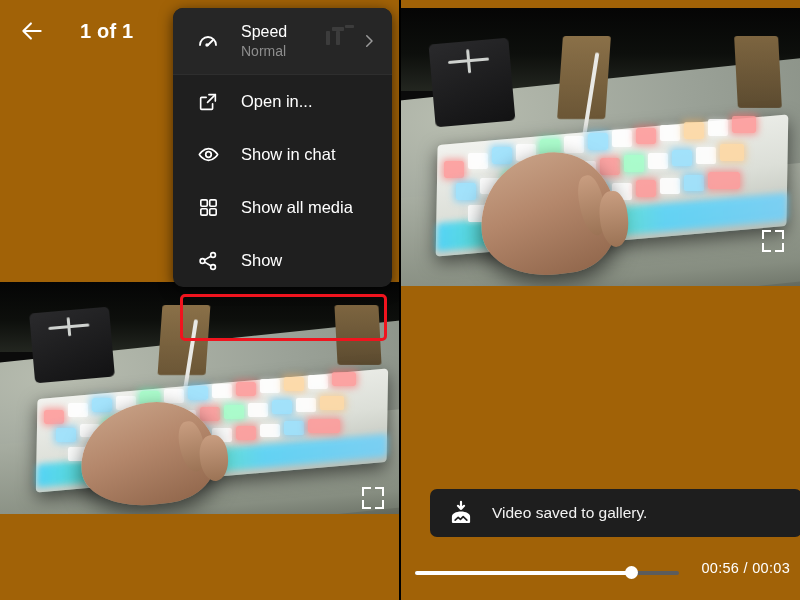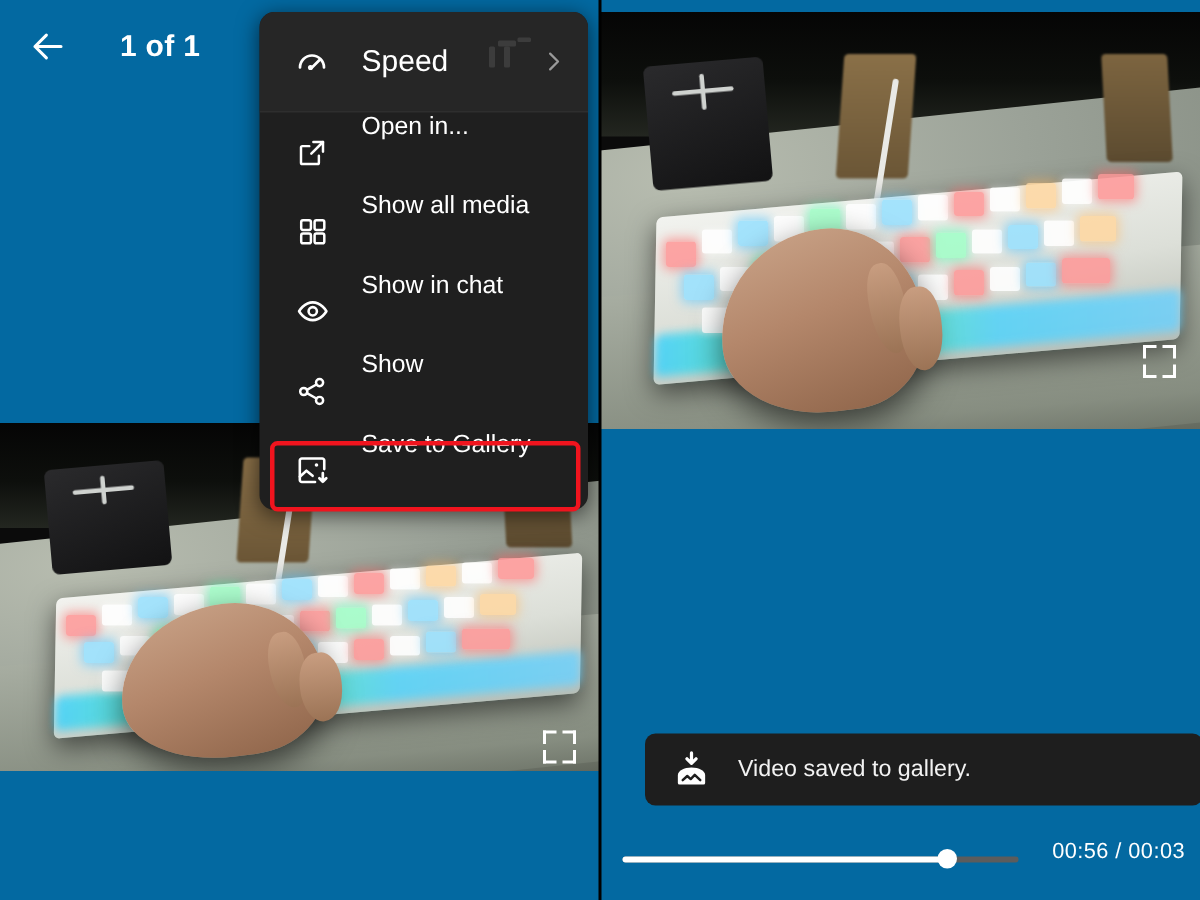--- a/index.html
+++ b/index.html
@@ -3,21 +3,21 @@
 <meta charset="utf-8">
 <style>
   * { margin:0; padding:0; box-sizing:border-box; }
   html,body{
     width:800px; height:600px; background:#000; overflow:hidden;
     font-family:"Liberation Sans", sans-serif;
   }
   #app{ position:relative; width:800px; height:600px; background:#000; }
 
   
-  .panel{ position:absolute; top:0; height:600px; background:#0369a1; overflow:hidden; }
+  .panel{ position:absolute; top:0; height:600px; background:#a16207; overflow:hidden; }
   #panel-left{ left:0; width:400px; }
   #panel-right{ left:400px; width:400px; }
   .panel-divider{
     position:absolute; left:399px; top:0; width:2px; height:600px;
     background:#000; z-index:40;
   }
 
   
   .viewer-header{
     position:absolute; left:0; top:0; width:400px; height:62px;
@@ -132,35 +132,35 @@
     background:#1f1f1f; border-radius:10px;
     z-index:30; overflow:hidden;
     box-shadow:0 3px 14px rgba(0,0,0,.6);
   }
   .menu-speed{
     display:flex; align-items:center; height:66px; padding:0 14px 0 20px;
     background:#262626; position:relative; cursor:pointer;
   }
   .menu-speed .mi-icon{ width:30px; flex:0 0 30px; display:flex; align-items:center; justify-content:center; }
   .speed-text{ margin-left:18px; flex:1 1 auto; }
-  .speed-title{ color:#fff; font-size:20px; line-height:19px; }
+  .speed-title{ color:#fff; font-size:16px; line-height:19px; }
   .speed-sub{ color:#8d8d8d; font-size:14px; line-height:18px; margin-top:1px; }
   .speed-ghost{
     position:absolute; right:38px; top:17px; width:28px; height:22px;
     opacity:.10;
   }
   .speed-ghost i{ position:absolute; background:#fff; border-radius:1px; }
   .speed-ghost i:nth-child(1){ left:0; top:6px; width:4px; height:14px; }
   .speed-ghost i:nth-child(2){ left:6px; top:2px; width:12px; height:4px; }
   .speed-ghost i:nth-child(3){ left:10px; top:6px; width:4px; height:14px; }
   .speed-ghost i:nth-child(4){ left:19px; top:0px; width:9px; height:3px; }
   .menu-sep{ height:1px; background:#2e2e2e; }
 
   .menu-item{
-    display:flex; height:53px; padding-left:20px;
+    display:flex; align-items:center; height:53px; padding-left:20px;
     cursor:pointer; position:relative;
   }
   .menu-item .mi-icon{
     width:30px; flex:0 0 30px; display:flex; align-items:center; justify-content:center;
   }
   .menu-item .mi-label{
     margin-left:18px; color:#fff; font-size:16.5px; white-space:nowrap;
   }
   .menu-item.highlighted{ }
 
@@ -286,20 +286,21 @@
       <div class="menu-speed">
         <span class="mi-icon">
           <svg width="24" height="24" viewBox="0 0 24 24" fill="none">
             <path d="M4 16a8 8 0 0 1 16 0" stroke="#fff" stroke-width="1.8" stroke-linecap="round"></path>
             <path d="M12 16l5-5" stroke="#fff" stroke-width="1.8" stroke-linecap="round"></path>
             <circle cx="11" cy="16" r="1.7" fill="#fff"></circle>
           </svg>
         </span>
         <div class="speed-text">
           <div class="speed-title">Speed</div>
+          <div class="speed-sub">Normal</div>
         </div>
         <span class="speed-ghost">
           <i></i>
             <i></i>
             <i></i>
             <i></i>
         </span>
         <span style="margin-left:auto;display:flex">
           <svg width="18" height="18" viewBox="0 0 24 24" fill="none">
             <path d="M9 5l7 7-7 7" stroke="#9a9a9a" stroke-width="2" stroke-linecap="round" stroke-linejoin="round"></path>
@@ -311,67 +312,56 @@
 
       <div class="menu-item">
         <span class="mi-icon">
           <svg width="22" height="22" viewBox="0 0 24 24" fill="none">
             <path d="M13 4h7v7" stroke="#fff" stroke-width="1.8" stroke-linecap="round" stroke-linejoin="round"></path>
             <path d="M20 4l-8.5 8.5" stroke="#fff" stroke-width="1.8" stroke-linecap="round"></path>
             <path d="M17 14v5a1 1 0 0 1-1 1H5a1 1 0 0 1-1-1V8a1 1 0 0 1 1-1h5" stroke="#fff" stroke-width="1.8" stroke-linecap="round" stroke-linejoin="round"></path>
           </svg>
         </span>
         <span class="mi-label">Open in...</span>
+      </div>
+
+      <div class="menu-item">
+        <span class="mi-icon">
+          <svg width="23" height="23" viewBox="0 0 24 24" fill="none">
+            <path d="M2.5 12S6 5.8 12 5.8 21.5 12 21.5 12 18 18.2 12 18.2 2.5 12 2.5 12z" stroke="#fff" stroke-width="1.8" stroke-linejoin="round"></path>
+            <circle cx="12" cy="12" r="2.9" stroke="#fff" stroke-width="1.8"></circle>
+          </svg>
+        </span>
+        <span class="mi-label">Show in chat</span>
       </div>
 
       <div class="menu-item">
         <span class="mi-icon">
           <svg width="21" height="21" viewBox="0 0 24 24" fill="none">
             <rect x="3.2" y="3.2" width="7.4" height="7.4" rx="1.4" stroke="#fff" stroke-width="1.9"></rect>
             <rect x="13.4" y="3.2" width="7.4" height="7.4" rx="1.4" stroke="#fff" stroke-width="1.9"></rect>
             <rect x="3.2" y="13.4" width="7.4" height="7.4" rx="1.4" stroke="#fff" stroke-width="1.9"></rect>
             <rect x="13.4" y="13.4" width="7.4" height="7.4" rx="1.4" stroke="#fff" stroke-width="1.9"></rect>
           </svg>
         </span>
         <span class="mi-label">Show all media</span>
       </div>
 
       <div class="menu-item">
         <span class="mi-icon">
-          <svg width="23" height="23" viewBox="0 0 24 24" fill="none">
-            <path d="M2.5 12S6 5.8 12 5.8 21.5 12 21.5 12 18 18.2 12 18.2 2.5 12 2.5 12z" stroke="#fff" stroke-width="1.8" stroke-linejoin="round"></path>
-            <circle cx="12" cy="12" r="2.9" stroke="#fff" stroke-width="1.8"></circle>
-          </svg>
-        </span>
-        <span class="mi-label">Show in chat</span>
-      </div>
-
-      <div class="menu-item">
-        <span class="mi-icon">
           <svg width="22" height="22" viewBox="0 0 24 24" fill="none">
             <circle cx="17.5" cy="5.5" r="2.6" stroke="#fff" stroke-width="1.8"></circle>
             <circle cx="6" cy="12" r="2.6" stroke="#fff" stroke-width="1.8"></circle>
             <circle cx="17.5" cy="18.5" r="2.6" stroke="#fff" stroke-width="1.8"></circle>
             <path d="M8.3 10.8l6.9-3.9M8.3 13.2l6.9 3.9" stroke="#fff" stroke-width="1.8" stroke-linecap="round"></path>
           </svg>
         </span>
         <span class="mi-label">Show</span>
       </div>
 
-      <div class="menu-item highlighted">
-        <span class="mi-icon">
-          <svg width="23" height="23" viewBox="0 0 24 24" fill="none">
-            <path d="M20 11.2V5.2a1.4 1.4 0 0 0-1.4-1.4H4.4A1.4 1.4 0 0 0 3 5.2v13.6a1.4 1.4 0 0 0 1.4 1.4h9.2" stroke="#fff" stroke-width="1.8" stroke-linecap="round" stroke-linejoin="round"></path>
-            <path d="M3 16.5l4.6-4.2 4.3 3.6" stroke="#fff" stroke-width="1.8" stroke-linecap="round" stroke-linejoin="round"></path>
-            <circle cx="14.6" cy="8.4" r="1.25" fill="#fff"></circle>
-            <path d="M19 14v6m0 0l-2.4-2.4M19 20l2.4-2.4" stroke="#fff" stroke-width="1.9" stroke-linecap="round" stroke-linejoin="round"></path>
-          </svg>
-        </span>
-        <span class="mi-label">Save to Gallery</span>
-      </div>
 
 
     </div>
 
     <div id="highlight-box" style="border-color: rgb(240, 20, 30);"></div>
   </div>
 
   <div class="panel" id="panel-right">
 
     <div class="video-frame" style="left:0;top:8px;width:400px;height:278px">

